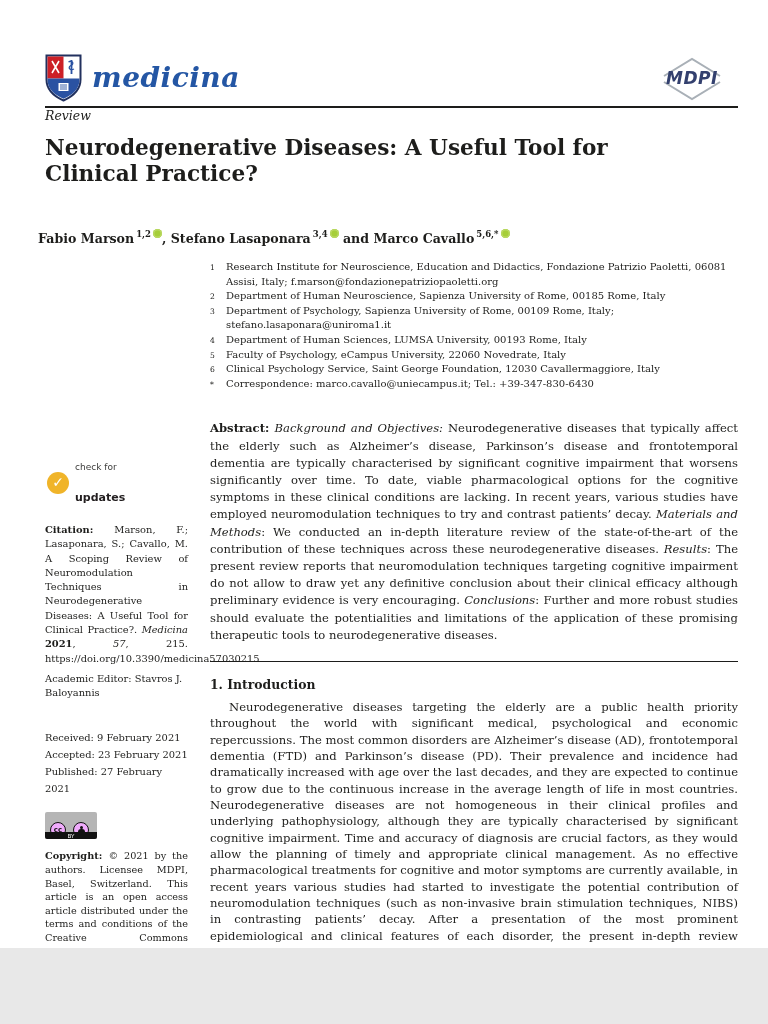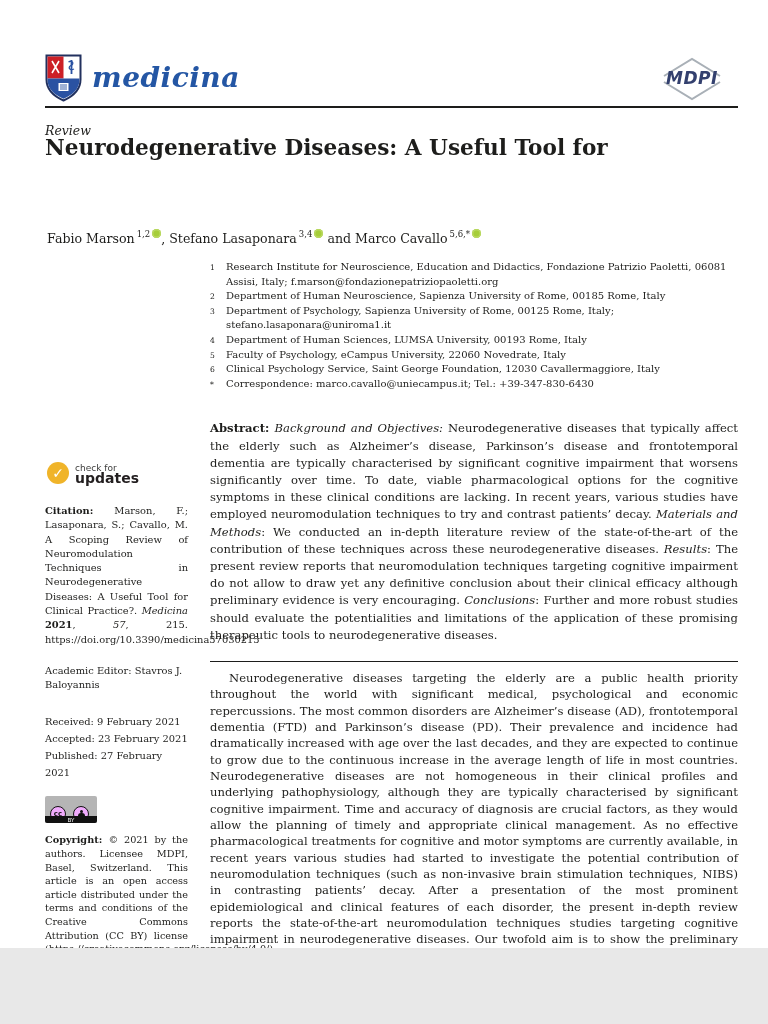--- a/index.html
+++ b/index.html
@@ -21,24 +21,24 @@
   .mdpi-logo{position:absolute;left:658px;top:56px;width:68px;height:46px;font-style:italic;}
   .mdpi-hex{position:absolute;left:0;top:0;width:68px;height:46px;}
   .mdpi-text{
     position:absolute;left:0;top:12px;width:68px;text-align:center;
     font-family:"DejaVu Sans","Liberation Sans",sans-serif;
     font-weight:bold;font-size:17px;color:#33406e;letter-spacing:.5px;
   }
   .header-rule{position:absolute;left:45px;top:106px;width:693px;height:2px;background:#1d1d1b;}
 
   
-  .article-type{position:absolute;left:45px;top:123px;font-style:italic;font-size:12.5px;}
+  .article-type{position:absolute;left:45px;top:108px;font-style:italic;font-size:12.5px;}
   .article-title{position:absolute;left:45px;top:135px;width:660px;
     font-size:21.6px;font-weight:bold;line-height:25.8px;}
-  .authors-line{position:absolute;left:47px;top:229px;width:660px;font-size:12.6px;font-weight:normal;}
+  .authors-line{position:absolute;left:38px;top:229px;width:660px;font-size:12.6px;font-weight:bold;}
   .authors-line sup{font-size:8.5px;position:relative;top:-1px;margin-left:2px;}
   .orcid-icon{
     display:inline-block;width:9px;height:9px;border-radius:50%;
     background:#a6ce39;vertical-align:super;margin-left:2px;
     box-shadow:inset 0 0 0 1.5px #b9d861;
   }
 
   
   .main-col{position:absolute;left:210px;top:260px;width:528px;}
   .aff-row{display:flex;font-size:10px;line-height:14.6px;}
@@ -53,24 +53,24 @@
   
   .sidebar{position:absolute;left:45px;top:462px;width:143px;font-size:9.9px;line-height:14.3px;}
   .check-badge{display:flex;align-items:center;cursor:pointer;margin-left:2px;}
   .check-icon{
     width:22px;height:22px;border-radius:50%;background:#f0b429;color:#ffffff;
     font-family:"DejaVu Sans","Liberation Sans",sans-serif;font-size:14px;font-weight:bold;
     display:flex;align-items:center;justify-content:center;
   }
   .check-text{margin-left:6px;font-family:"DejaVu Sans","Liberation Sans",sans-serif;color:#3c3c3b;}
   .check-text .l1{font-size:9px;line-height:10px;}
-  .check-text .l2{font-size:14px;line-height:11px;font-weight:bold;color:#231f20;}
+  .check-text .l2{font-size:11px;line-height:11px;font-weight:bold;color:#231f20;margin-top:20px;}
   .citation-block{margin-top:20px;text-align:justify;}
-  .academic-editor{margin-top:17px;}
-  .dates-block{margin-top:20px;line-height:17.2px;}
+  .academic-editor{margin-top:6px;}
+  .dates-block{margin-top:28px;line-height:17.2px;}
   .publishers-note{margin-top:18px;text-align:justify;}
   .cc-badge{margin-top:15px;width:52px;height:27px;background:#b5b5b5;border-radius:2px;
     position:relative;cursor:pointer;}
   .cc-circle{
     position:absolute;top:10px;width:14px;height:14px;border-radius:50%;
     background:#f0abfc;border:1.6px solid #111111;
     font-family:"DejaVu Sans","Liberation Sans",sans-serif;font-size:7px;font-weight:bold;
     color:#111;display:flex;align-items:center;justify-content:center;
   }
   .cc-circle.cc{left:5px;}
@@ -114,38 +114,39 @@
     </svg>
     <div class="mdpi-text">MDPI</div>
   </div>
 
   <div class="header-rule"></div>
 
   <div class="article-type">Review</div>
 
   <div class="article-title">
       <div class="title-line">Neurodegenerative Diseases: A Useful Tool for</div>
+      <div class="title-line">Clinical Practice?</div>
     </div>
 
   <div class="authors-line"><span class="author"><span></span><span class="author-name">Fabio Marson</span><sup>1,2</sup><span class="orcid-icon"></span></span><span class="author"><span>, </span><span class="author-name">Stefano Lasaponara</span><sup>3,4</sup><span class="orcid-icon"></span></span><span class="author"><span> and </span><span class="author-name">Marco Cavallo</span><sup>5,6,*</sup><span class="orcid-icon"></span></span></div>
 
   <div class="main-col">
 
     <div class="affiliations">
         <div class="aff-row">
           <span class="aff-marker">1</span>
           <span class="aff-text">Research Institute for Neuroscience, Education and Didactics, Fondazione Patrizio Paoletti, 06081 Assisi, Italy; f.marson@fondazionepatriziopaoletti.org</span>
         </div>
         <div class="aff-row">
           <span class="aff-marker">2</span>
           <span class="aff-text">Department of Human Neuroscience, Sapienza University of Rome, 00185 Rome, Italy</span>
         </div>
         <div class="aff-row">
           <span class="aff-marker">3</span>
-          <span class="aff-text">Department of Psychology, Sapienza University of Rome, 00125 Rome, Italy; stefano.lasaponara@uniroma1.it</span>
+          <span class="aff-text">Department of Psychology, Sapienza University of Rome, 00109 Rome, Italy; stefano.lasaponara@uniroma1.it</span>
         </div>
         <div class="aff-row">
           <span class="aff-marker">4</span>
           <span class="aff-text">Department of Human Sciences, LUMSA University, 00193 Rome, Italy</span>
         </div>
         <div class="aff-row">
           <span class="aff-marker">5</span>
           <span class="aff-text">Faculty of Psychology, eCampus University, 22060 Novedrate, Italy</span>
         </div>
         <div class="aff-row">
@@ -156,20 +157,21 @@
           <span class="aff-marker">*</span>
           <span class="aff-text">Correspondence: marco.cavallo@uniecampus.it; Tel.: +39-347-830-6430</span>
         </div>
       </div>
 
     <p class="abstract"><span class="bold">Abstract: </span><span class="italic">Background and Objectives: </span><span>Neurodegenerative diseases that typically affect the elderly such as Alzheimer’s disease, Parkinson’s disease and frontotemporal dementia are typically characterised by significant cognitive impairment that worsens significantly over time. To date, viable pharmacological options for the cognitive symptoms in these clinical conditions are lacking. In recent years, various studies have employed neuromodulation techniques to try and contrast patients’ decay. </span><span class="italic">Materials and Methods</span><span>: We conducted an in-depth literature review of the state-of-the-art of the contribution of these techniques across these neurodegenerative diseases. </span><span class="italic">Results</span><span>: The present review reports that neuromodulation techniques targeting cognitive impairment do not allow to draw yet any definitive conclusion about their clinical efficacy although preliminary evidence is very encouraging. </span><span class="italic">Conclusions</span><span>: Further and more robust studies should evaluate the potentialities and limitations of the application of these promising therapeutic tools to neurodegenerative diseases.</span></p>
 
 
     <hr class="section-divider">
 
+    <div class="intro-heading">1. Introduction</div>
     <p class="intro-para">Neurodegenerative diseases targeting the elderly are a public health priority throughout the world with significant medical, psychological and economic repercussions. The most common disorders are Alzheimer’s disease (AD), frontotemporal dementia (FTD) and Parkinson’s disease (PD). Their prevalence and incidence had dramatically increased with age over the last decades, and they are expected to continue to grow due to the continuous increase in the average length of life in most countries. Neurodegenerative diseases are not homogeneous in their clinical profiles and underlying pathophysiology, although they are typically characterised by significant cognitive impairment. Time and accuracy of diagnosis are crucial factors, as they would allow the planning of timely and appropriate clinical management. As no effective pharmacological treatments for cognitive and motor symptoms are currently available, in recent years various studies had started to investigate the potential contribution of neuromodulation techniques (such as non-invasive brain stimulation techniques, NIBS) in contrasting patients’ decay. After a presentation of the most prominent epidemiological and clinical features of each disorder, the present in-depth review reports the state-of-the-art neuromodulation techniques studies targeting cognitive impairment in neurodegenerative diseases. Our twofold aim is to show the preliminary evidence currently available in the field, and to suggest that further research should evaluate the potentialities and limitations of these promising therapeutic options.</p>
   </div>
 
   <div class="sidebar">
 
     <div class="check-badge">
       <span class="check-icon">✓</span>
       <span class="check-text">
         <div class="l1">check for</div>
         <div class="l2">updates</div>

